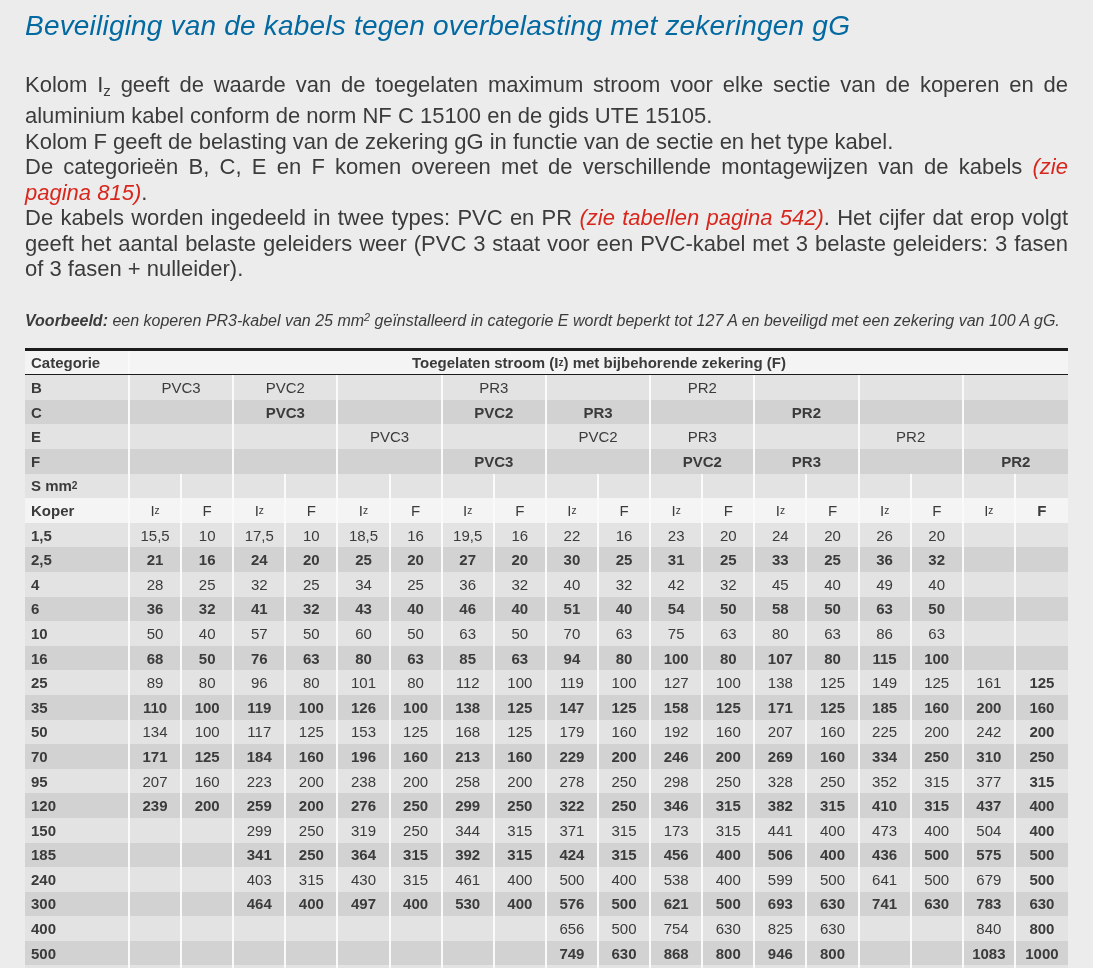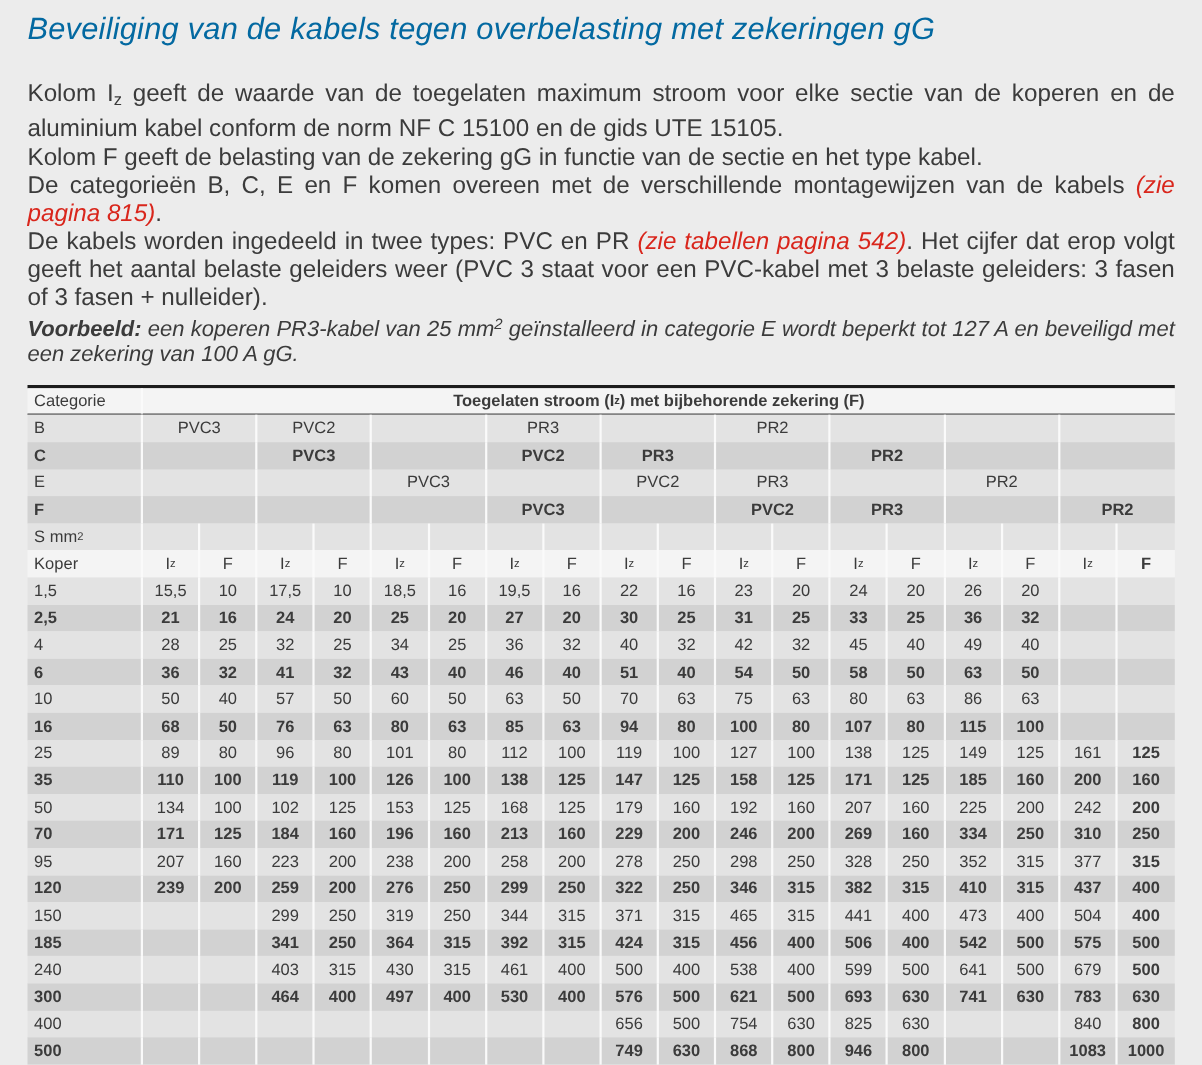--- a/index.html
+++ b/index.html
@@ -14,38 +14,38 @@
   .title {
     font-style:italic;
     font-size:28px;
     font-weight:500;
     color:#0369a1;
     letter-spacing:.2px;
   }
 
   .intro { margin-top:30px; font-size:22px; line-height:25.5px; text-align:justify; }
   .intro p { margin:0; }
-  .example { font-size:20px; line-height:23px; font-style:italic; text-align:justify; }
+  .example { margin-top:24px; font-size:16px; line-height:23px; font-style:italic; text-align:justify; }
 
   sub { font-size:.68em; vertical-align:-0.25em; }
   sup { font-size:.68em; vertical-align:.45em; }
   .red-italic { color:#d9261c; font-style:italic; }
   .bold { font-weight:bold; }
 
   .fuse-table { margin-top:16px; border-top:3px solid #1c1c1c; font-size:15px; }
   .trow { display:grid; height:24.6px; align-items:stretch; }
   .cols18 { grid-template-columns:105px repeat(18,1fr); }
   .cols9  { grid-template-columns:105px repeat(9,1fr); }
   .tcell {
     display:flex; align-items:center; justify-content:center;
     border-right:2px solid #fafafa;
     white-space:nowrap; overflow:hidden;
   }
   .tcell:last-child { border-right:0;font-weight:bold; }
-  .c-label { justify-content:flex-start; padding-left:6px; }
+  .c-label { justify-content:flex-start; padding-left:6px;font-weight:bold; }
   .r-light { background:#e3e3e3; }
   .r-dark  { background:#d2d2d2; }
   .r-bold  { font-weight:bold; }
   .r-head  { background:#f4f4f4; }
   .r-header-top { border-bottom:1px solid #1c1c1c; }
 
   .alu-row {
     border-top:3px solid #1c1c1c;
     background:#ec4899;
     height:26px;
@@ -363,21 +363,21 @@
         <div class="tcell">125</div>
         <div class="tcell">185</div>
         <div class="tcell">160</div>
         <div class="tcell">200</div>
         <div class="tcell">160</div>
       </div>
       <div class="trow cols18 r-light">
         <div class="tcell c-label">50</div>
         <div class="tcell">134</div>
         <div class="tcell">100</div>
-        <div class="tcell">102</div>
+        <div class="tcell">117</div>
         <div class="tcell">125</div>
         <div class="tcell">153</div>
         <div class="tcell">125</div>
         <div class="tcell">168</div>
         <div class="tcell">125</div>
         <div class="tcell">179</div>
         <div class="tcell">160</div>
         <div class="tcell">192</div>
         <div class="tcell">160</div>
         <div class="tcell">207</div>
@@ -455,21 +455,21 @@
         <div class="tcell"></div>
         <div class="tcell"></div>
         <div class="tcell">299</div>
         <div class="tcell">250</div>
         <div class="tcell">319</div>
         <div class="tcell">250</div>
         <div class="tcell">344</div>
         <div class="tcell">315</div>
         <div class="tcell">371</div>
         <div class="tcell">315</div>
-        <div class="tcell">465</div>
+        <div class="tcell">173</div>
         <div class="tcell">315</div>
         <div class="tcell">441</div>
         <div class="tcell">400</div>
         <div class="tcell">473</div>
         <div class="tcell">400</div>
         <div class="tcell">504</div>
         <div class="tcell">400</div>
       </div>
       <div class="trow cols18 r-dark r-bold">
         <div class="tcell c-label">185</div>
@@ -480,21 +480,21 @@
         <div class="tcell">364</div>
         <div class="tcell">315</div>
         <div class="tcell">392</div>
         <div class="tcell">315</div>
         <div class="tcell">424</div>
         <div class="tcell">315</div>
         <div class="tcell">456</div>
         <div class="tcell">400</div>
         <div class="tcell">506</div>
         <div class="tcell">400</div>
-        <div class="tcell">542</div>
+        <div class="tcell">436</div>
         <div class="tcell">500</div>
         <div class="tcell">575</div>
         <div class="tcell">500</div>
       </div>
       <div class="trow cols18 r-light">
         <div class="tcell c-label">240</div>
         <div class="tcell"></div>
         <div class="tcell"></div>
         <div class="tcell">403</div>
         <div class="tcell">315</div>

